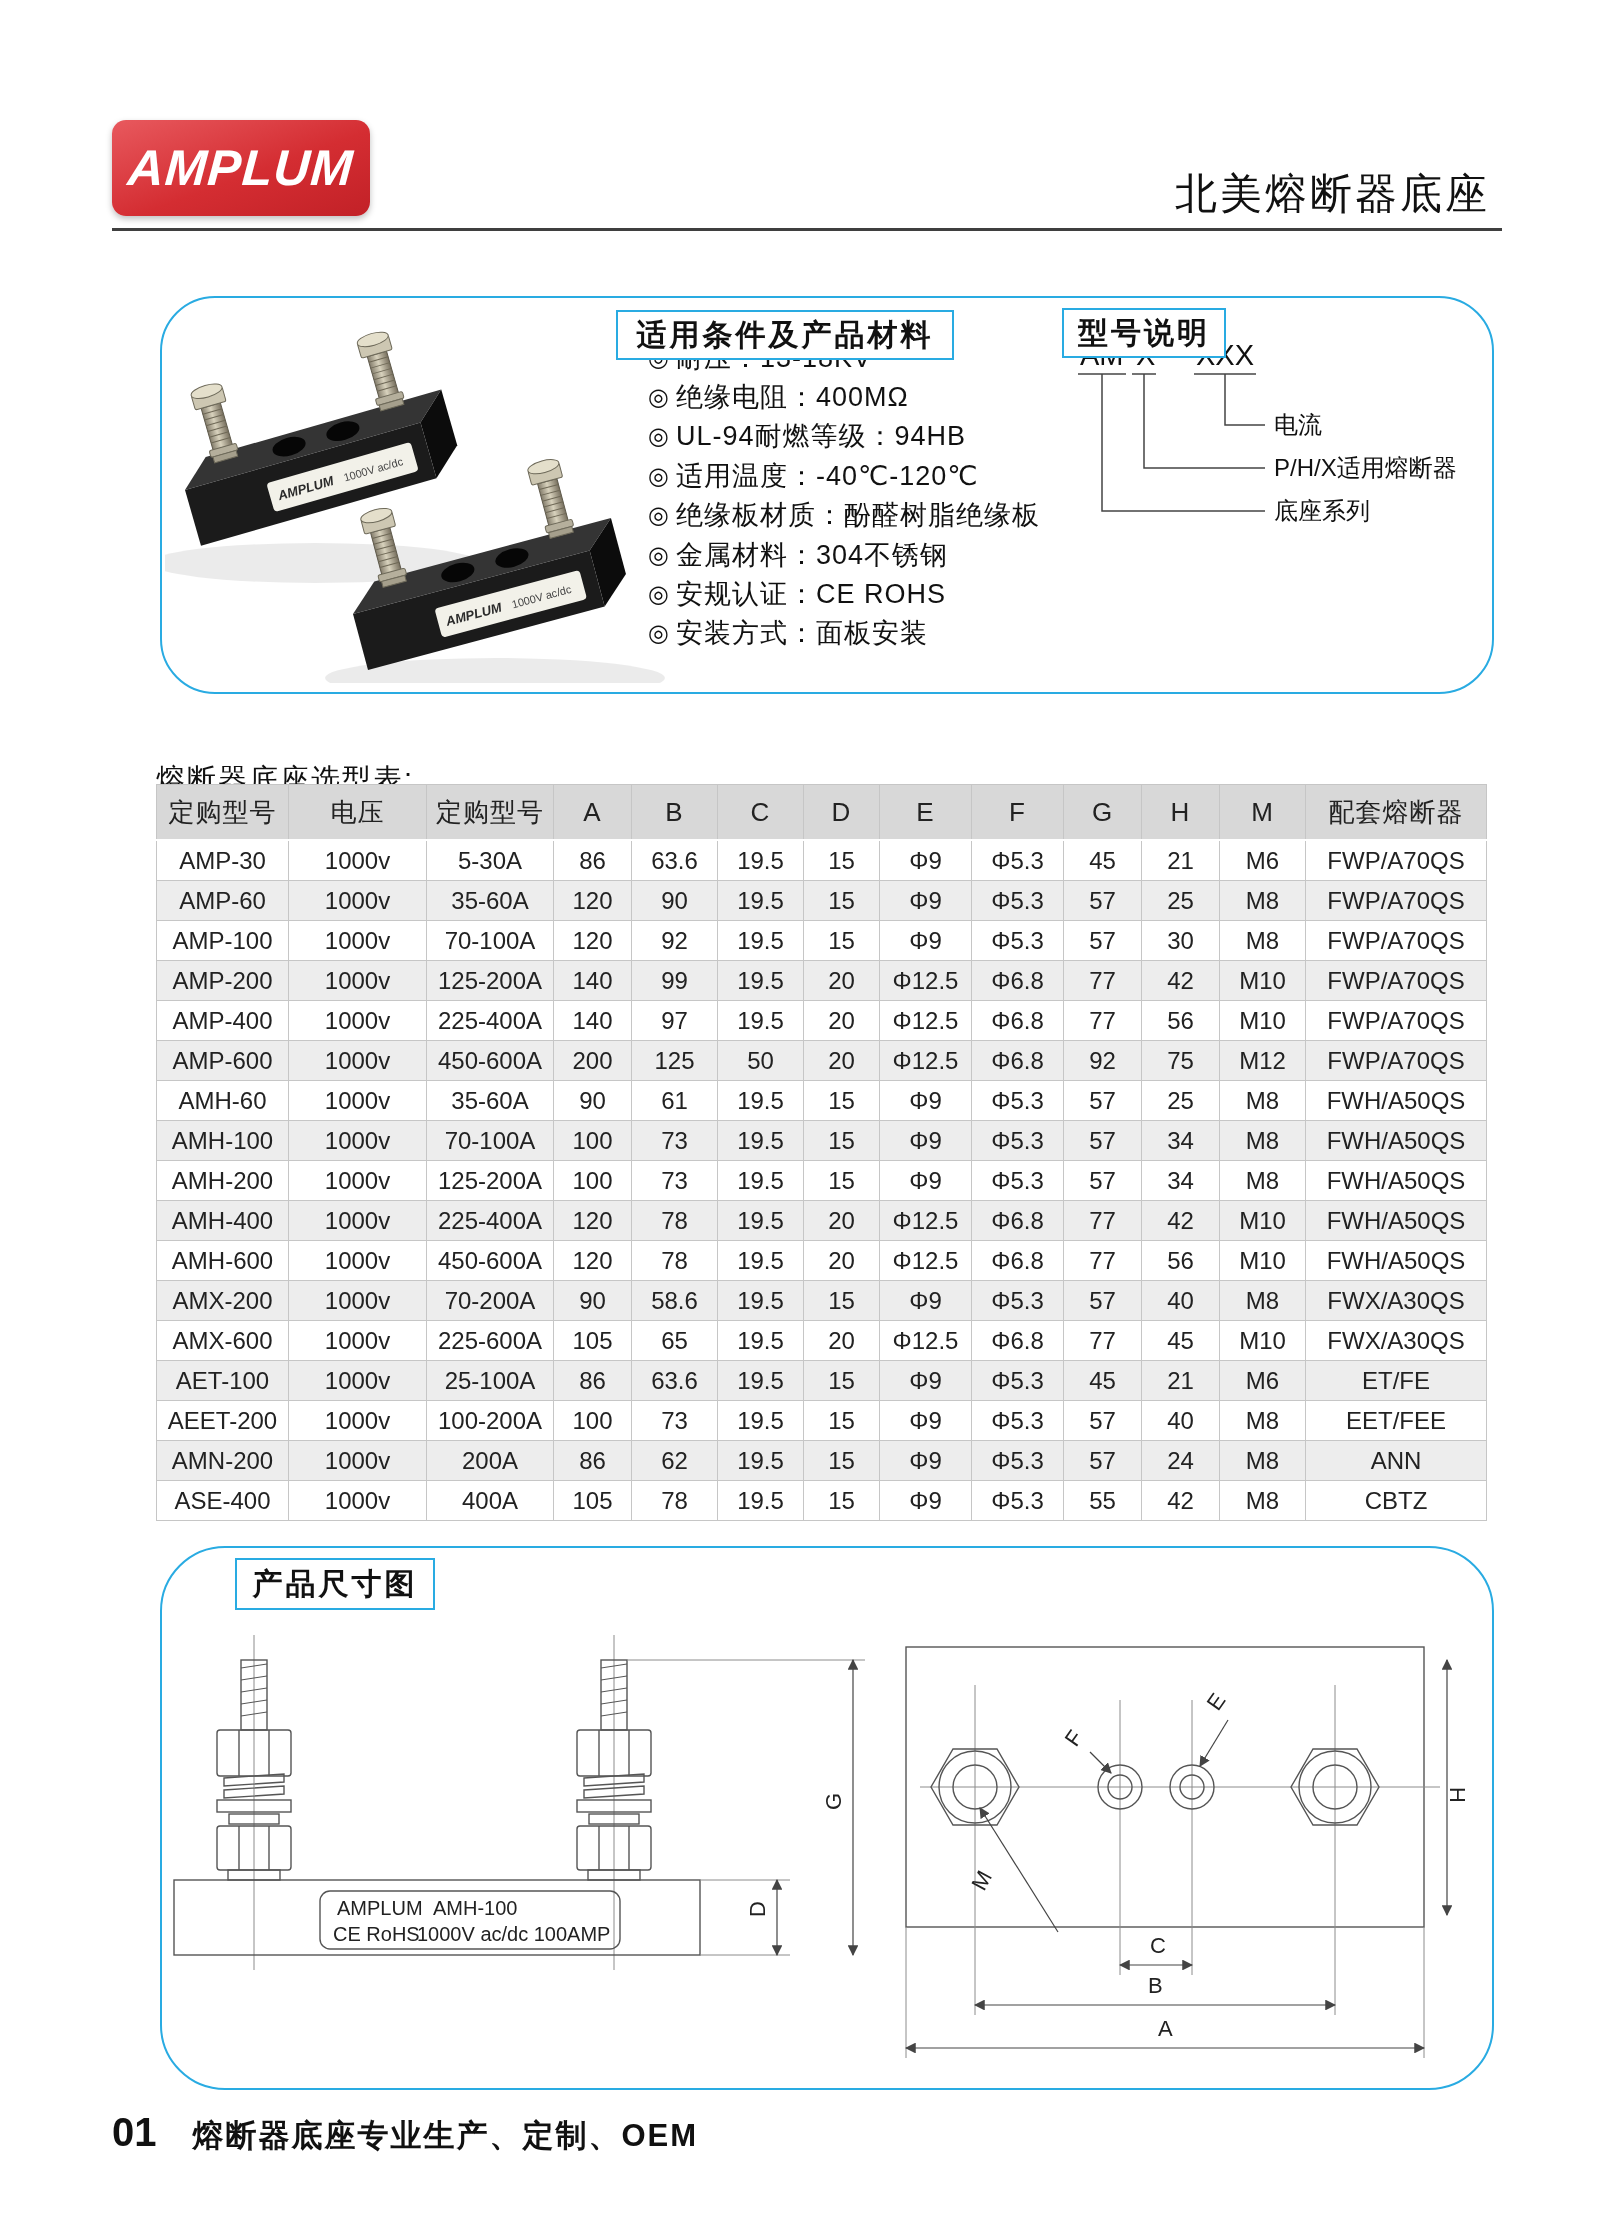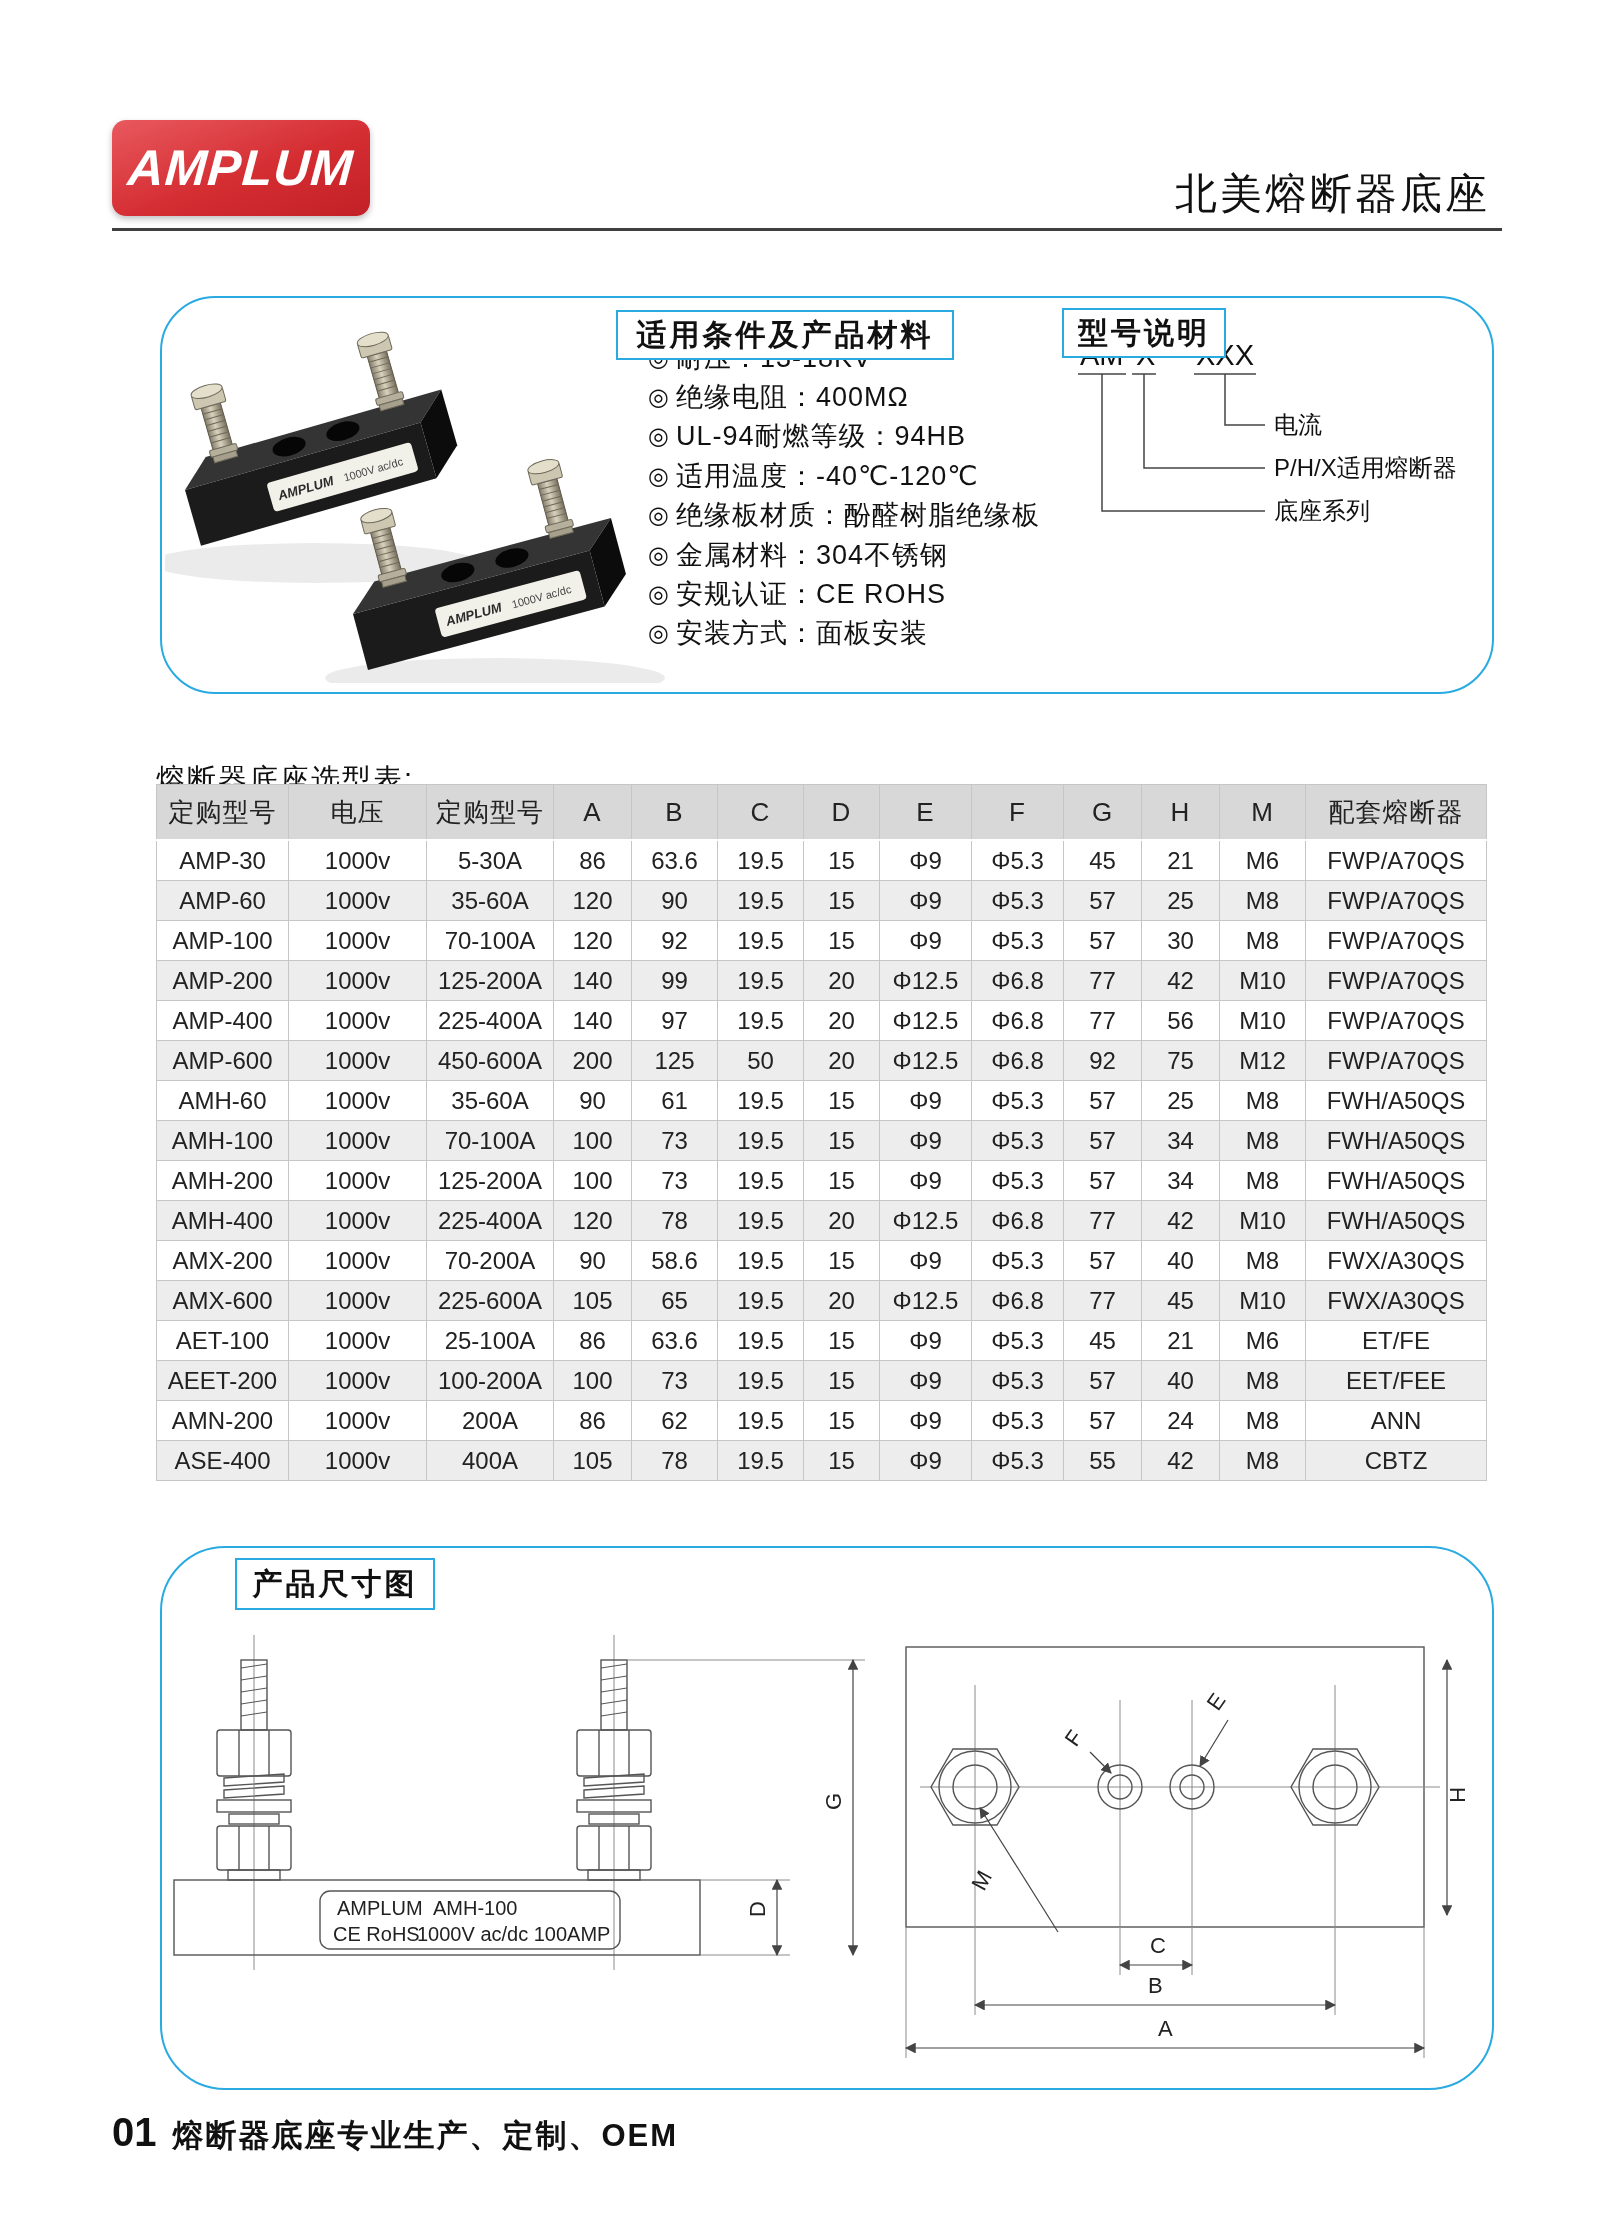--- a/index.html
+++ b/index.html
@@ -87,21 +87,21 @@
   .dim-left-svg{position:absolute;left:165px;top:1560px;z-index:2;}
   .dim-right-svg{position:absolute;left:880px;top:1580px;z-index:2;}
   .dw{stroke:#555;fill:none;stroke-width:1.4px;}
   .cl{stroke:#8c8c8c;stroke-width:1px;}
   .dimline{stroke:#444;stroke-width:1.2px;fill:none;}
   .dimtext{font-size:22px;fill:#222;}
   .platelabel{font-size:20px;fill:#222;}
   
   .footer{
     position:absolute;left:112px;top:2110px;
-    display:flex;align-items:baseline;gap:16px;color:#111;
+    display:flex;align-items:baseline;gap:36px;color:#111;
   }
   .footer .pageno{font-size:40px;font-weight:bold;}
   .footer .tagline{font-size:31px;font-weight:600;letter-spacing:2px;}
 </style>
 </head>
 <body>
 
 <div class="page">
 
   <div class="logo">
@@ -388,20 +388,35 @@
           <td>19.5</td>
           <td>20</td>
           <td>Φ12.5</td>
           <td>Φ6.8</td>
           <td>77</td>
           <td>42</td>
           <td>M10</td>
           <td>FWH/A50QS</td>
         </tr>
         <tr>
+          <td>AMH-600</td>
+          <td>1000v</td>
+          <td>450-600A</td>
+          <td>120</td>
+          <td>78</td>
+          <td>19.5</td>
+          <td>20</td>
+          <td>Φ12.5</td>
+          <td>Φ6.8</td>
+          <td>77</td>
+          <td>56</td>
+          <td>M10</td>
+          <td>FWH/A50QS</td>
+        </tr>
+        <tr>
           <td>AMX-200</td>
           <td>1000v</td>
           <td>70-200A</td>
           <td>90</td>
           <td>58.6</td>
           <td>19.5</td>
           <td>15</td>
           <td>Φ9</td>
           <td>Φ5.3</td>
           <td>57</td>

